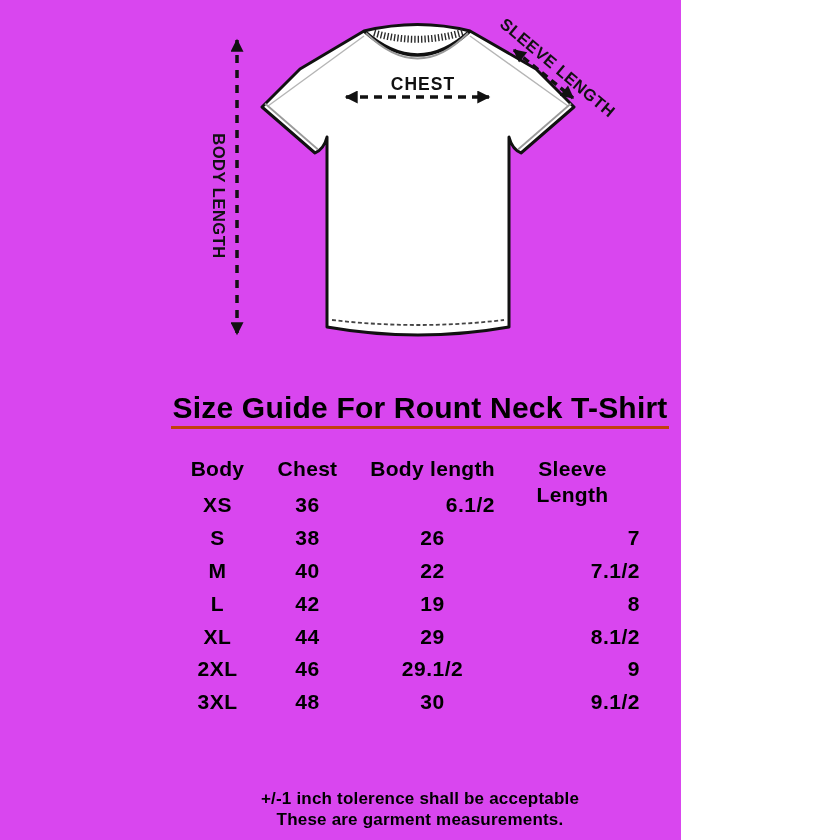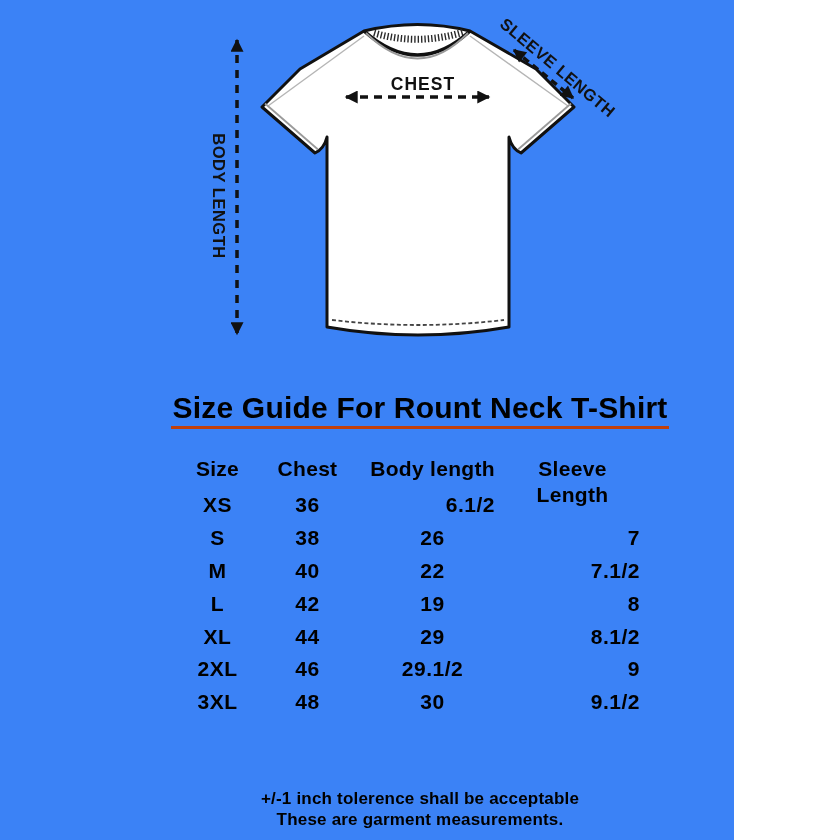--- a/index.html
+++ b/index.html
@@ -1,17 +1,17 @@
 <!DOCTYPE html>
 <html><head>
 <meta charset="utf-8">
 <style>
   html,body{margin:0;padding:0;background:#fff;}
   #canvas{
-    position:relative;width:734px;height:840px;background:#3b82f6;
+    position:relative;width:681px;height:840px;background:#d946ef;
     font-family:"Liberation Sans",sans-serif;color:#000;overflow:hidden;
   }
   svg text{font-family:"Liberation Sans",sans-serif;font-weight:bold;fill:#111;}
   .page-title{
     position:absolute;top:392px;left:0;width:840px;text-align:center;
   }
   .page-title span{
     display:inline-block;font-size:30px;font-weight:bold;line-height:32px;
     border-bottom:3px solid #c2410c;padding:0 2px 2px 2px;letter-spacing:0.2px;
   }
@@ -70,21 +70,21 @@
 
     <line x1="514" y1="50" x2="573" y2="98" stroke="#111" stroke-width="3.5" stroke-dasharray="7 5" marker-start="url(#ah)" marker-end="url(#ah)"></line>
     <text x="554" y="72" text-anchor="middle" font-size="16.5" letter-spacing="0.5" transform="rotate(40 554 72)">SLEEVE LENGTH</text>
   </svg>
 
   <div class="page-title">
     <span>Size Guide For Rount Neck T-Shirt</span>
   </div>
 
   <div class="thead">
-    <div class="hc c0">Size</div>
+    <div class="hc c0">Body</div>
     <div class="hc c1">Chest</div>
     <div class="hc c2">Body length</div>
     <div class="hc c3">Sleeve Length</div>
   </div>
 
   <div class="tbody">
     <div class="trow">
       <div class="tc c0">XS</div>
       <div class="tc c1">36</div>
       <div class="tc c3">6.1/2</div>

